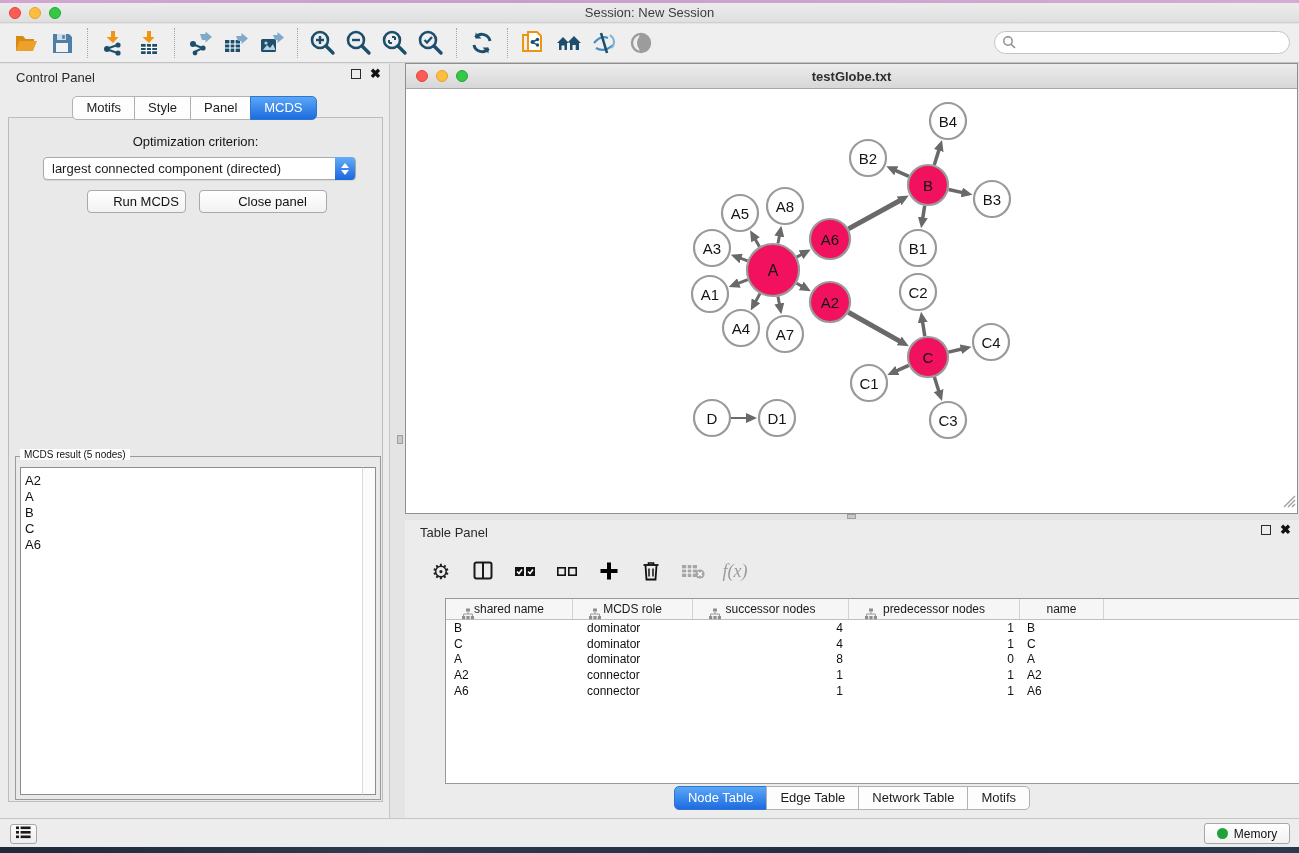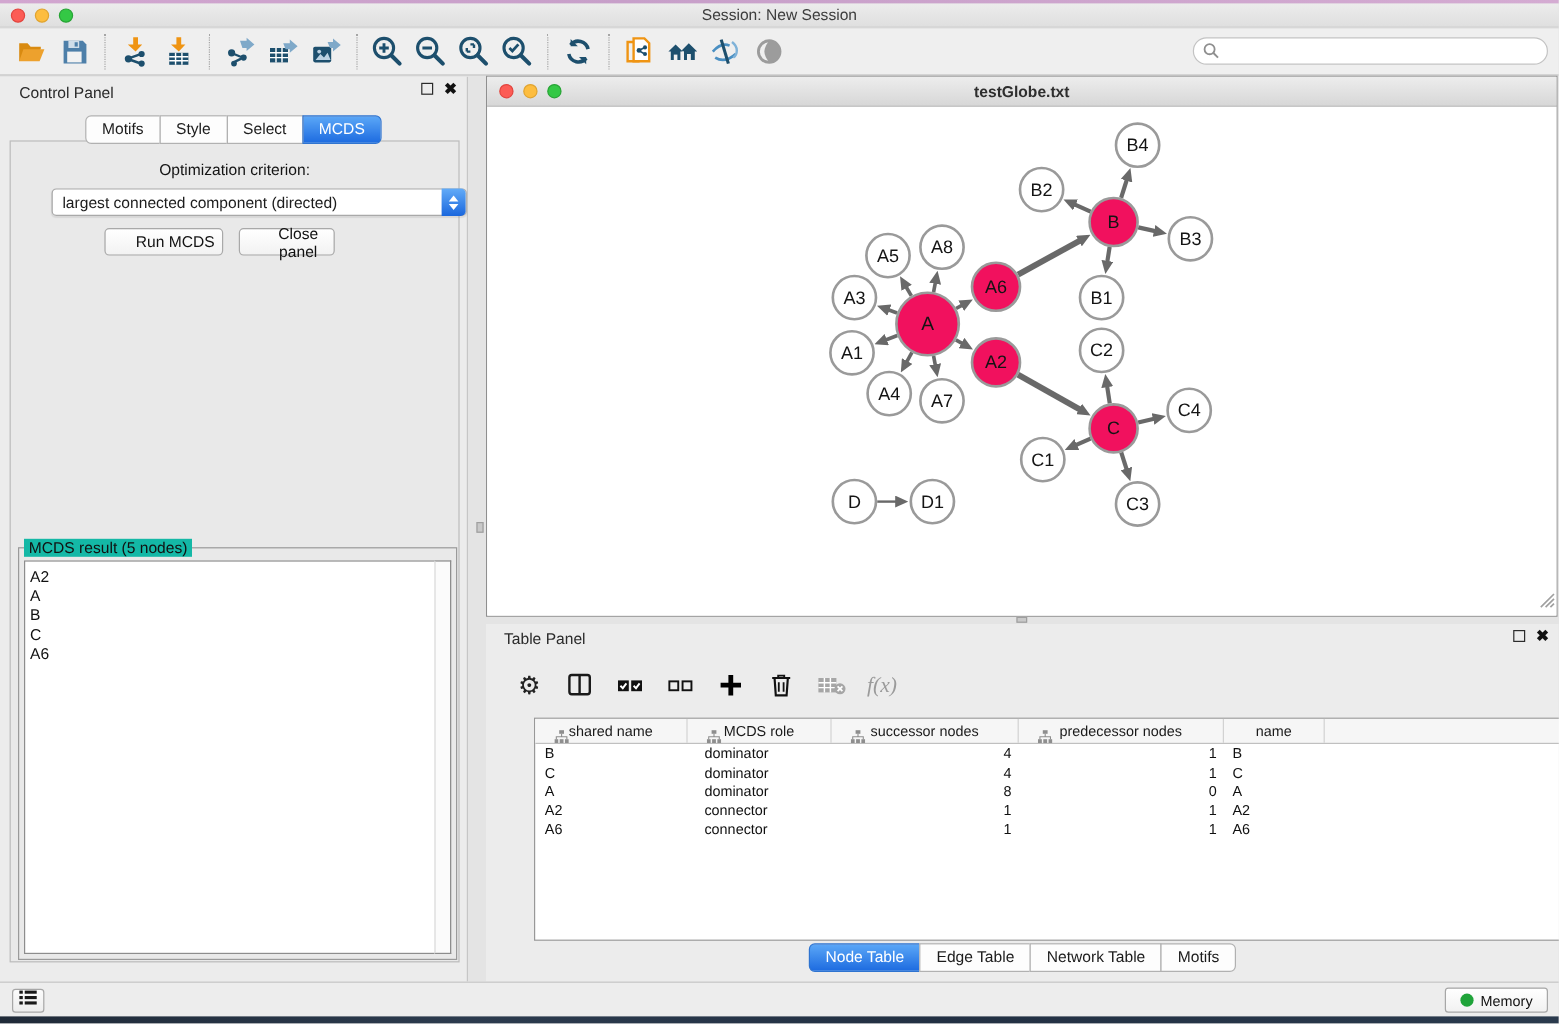--- a/index.html
+++ b/index.html
@@ -40,36 +40,36 @@
   .close-x { font-size:13px; font-weight:bold; color:#111; line-height:10px; }
 
   .tabs-row { position:absolute; top:32px; left:0; width:100%; display:flex; justify-content:center; z-index:3; }
   .seg { font-size:13px; color:#1c1c1c; background:#fdfdfd; border:1px solid #b1b1b1; padding:3px 13px 4px 13px; margin-left:-1px; }
   .seg:first-child { border-radius:5px 0 0 5px; margin-left:0; }
   .seg:last-child { border-radius:0 5px 5px 0; }
   .seg.active { background:linear-gradient(#5ba7f7,#1d6be0); color:#fff; border-color:#2f74d0; }
 
   .cp-content { position:absolute; left:8px; top:53px; width:375px; height:685px; background:#e9e9e9; border:1px solid #bcbcbc; }
   .opt-label { position:absolute; top:16px; left:0; width:100%; text-align:center; font-size:13px; color:#141414; }
-  .criterion { position:absolute; left:34px; top:39px; width:346px; height:23px; background:#fff;
+  .criterion { position:absolute; left:34px; top:39px; width:313px; height:23px; background:#fff;
                border:1px solid #a9a9a9; border-radius:4px; font-size:13px; display:flex; align-items:center;
                padding-left:8px; box-shadow:0 1px 1px rgba(0,0,0,.08); }
   .criterion .stepper { position:absolute; right:0; top:-1px; width:20px; height:23px; border-radius:0 4px 4px 0;
                background:linear-gradient(#63acf8,#1a67dd); display:flex; flex-direction:column; align-items:center; justify-content:center; gap:2px; }
   .stepper i { width:0; height:0; border-left:4px solid transparent; border-right:4px solid transparent; display:block; }
   .stepper .up { border-bottom:5px solid #fff; }
   .stepper .dn { border-top:5px solid #fff; }
   .cp-btn { position:absolute; top:72px; height:23px; background:linear-gradient(#ffffff,#f2f2f2); border:1px solid #a9a9a9;
             border-radius:4px; font-size:13px; color:#111; display:flex; align-items:center; justify-content:center;
             font-family:Liberation Sans, sans-serif;padding-left:19px; }
   .btn-run { left:78px; width:99px; }
-  .btn-close { left:190px; width:80px; }
+  .btn-close { left:190px; width:128px; }
 
   .result-box { position:absolute; left:6px; top:338px; width:366px; height:344px; border:1px solid #9a9a9a; }
-  .result-legend { position:absolute; top:-8px; left:4px; background:#14b8a6; padding:0 4px; font-size:13px; color:#111; }
+  .result-legend { position:absolute; top:-8px; left:4px; background:#ffffff; padding:0 4px; font-size:10px; color:#111; }
   .result-list { position:absolute; left:4px; right:4px; top:10px; bottom:4px; background:#fff; border:1px solid #8d8d8d;
                  padding:5px 0 0 4px; overflow:hidden; }
   .result-scroll { position:absolute; top:10px; bottom:4px; right:4px; width:14px; background:#fbfbfb; border:1px solid #8d8d8d; border-left:1px solid #d9d9d9; }
   .result-list div { font-size:13px; line-height:16px; color:#101010; }
 
   
   .net-window { position:absolute; left:405px; top:63px; width:893px; height:451px; background:#fff; border:1px solid #8f8f8f; }
   .net-titlebar { position:absolute; left:0; top:0; width:100%; height:25px; background:linear-gradient(#ededed,#d7d7d7);
                   border-bottom:1px solid #a8a8a8; display:flex; align-items:center;font-weight:bold; }
   .net-titlebar .traffic { margin-left:10px; }
@@ -307,21 +307,21 @@
   <div class="panel-header">
     <span class="ph-title">Control Panel</span>
     <span class="ph-icons">
       <span class="float-box"></span>
       <span class="close-x">✖</span>
     </span>
   </div>
   <div class="tabs-row" id="cp-tabs">
       <span class="seg">Motifs</span>
       <span class="seg">Style</span>
-      <span class="seg">Select</span>
+      <span class="seg">Panel</span>
       <span class="seg active">MCDS</span>
     </div>
   <div class="cp-content">
     <div class="opt-label">Optimization criterion:</div>
     <div class="criterion">
       <span>largest connected component (directed)</span>
       <span class="stepper">
           <i class="up"></i>
           <i class="dn"></i>
         </span>

